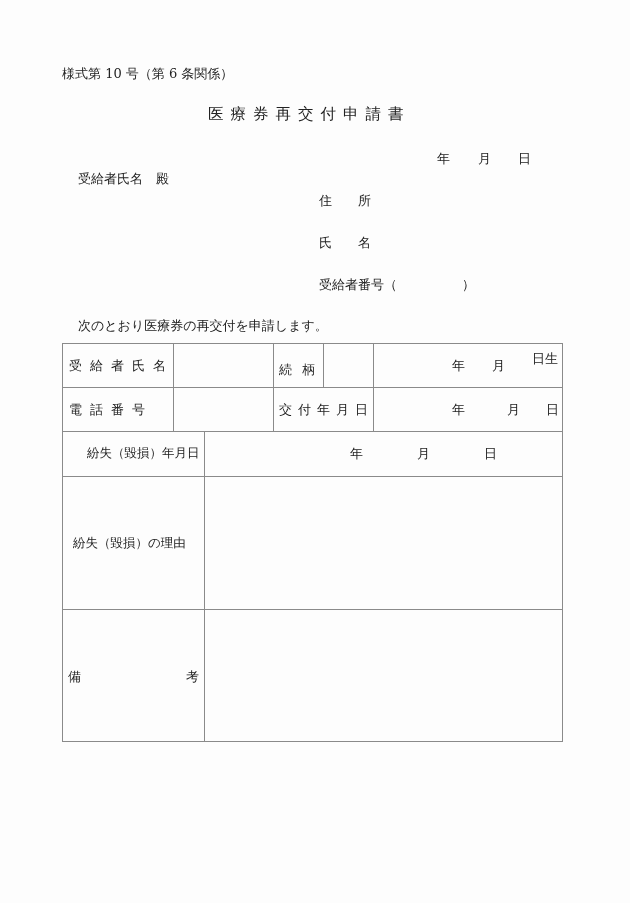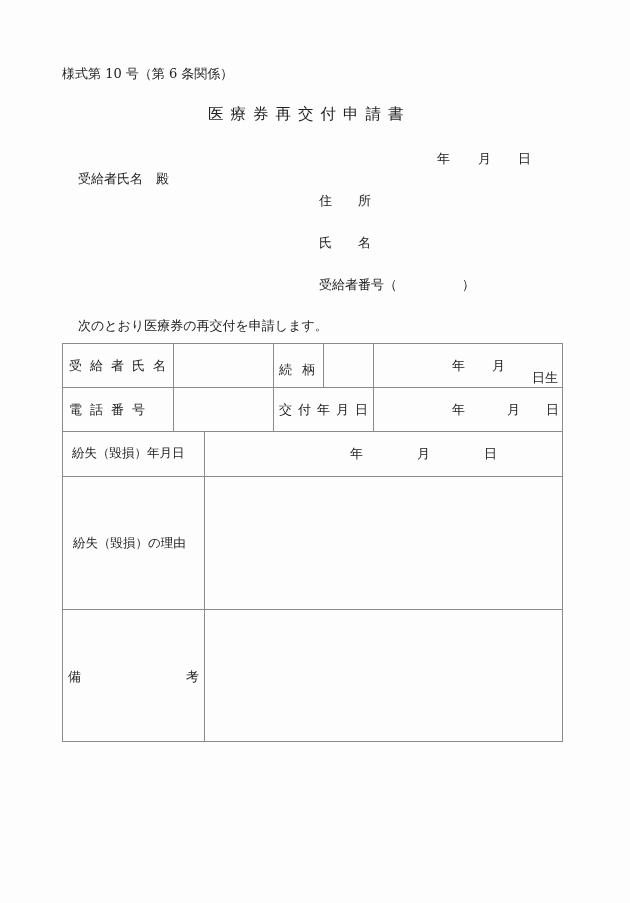--- a/index.html
+++ b/index.html
@@ -60,30 +60,30 @@
   <div class="line v" style="left:261px;top:0;height:44px"></div>
   <div class="line v" style="left:311px;top:0;height:88px"></div>
   <div class="line v" style="left:142px;top:88px;height:310px"></div>
 
   <span class="cell-text spaced" style="left:7px;top:16px">受給者氏名</span>
   <span class="cell-text" style="left:113px;top:2px;width:96px;height:40px"></span>
   <span class="cell-text" style="left:217px;top:20px;letter-spacing:3px">続 柄</span>
   <span class="cell-text" style="left:263px;top:2px;width:46px;height:40px"></span>
   <span class="cell-text" style="left:390px;top:16px">年</span>
   <span class="cell-text" style="left:430px;top:16px">月</span>
-  <span class="cell-text" style="left:470px;top:28px">日生</span>
+  <span class="cell-text" style="left:470px;top:9px">日生</span>
 
   <span class="cell-text spaced" style="left:7px;top:60px">電話番号</span>
   <span class="cell-text" style="left:113px;top:46px;width:96px;height:40px"></span>
   <span class="cell-text spaced2" style="left:217px;top:60px">交付年月日</span>
   <span class="cell-text" style="left:390px;top:60px">年</span>
   <span class="cell-text" style="left:445px;top:60px">月</span>
   <span class="cell-text" style="left:484px;top:60px">日</span>
 
-  <span class="cell-text" style="left:10px;top:104px;font-size:12.5px">紛失（毀損）年月日</span>
+  <span class="cell-text" style="left:25px;top:104px;font-size:12.5px">紛失（毀損）年月日</span>
   <span class="cell-text" style="left:288px;top:104px">年</span>
   <span class="cell-text" style="left:355px;top:104px">月</span>
   <span class="cell-text" style="left:422px;top:104px">日</span>
 
   <span class="cell-text" style="left:11px;top:194px;font-size:12.5px">紛失（毀損）の理由</span>
   <span class="cell-text" style="left:145px;top:135px;width:353px;height:129px"></span>
 
   <span class="cell-text" style="left:6px;top:327px">備</span>
   <span class="cell-text" style="left:124px;top:327px">考</span>
   <span class="cell-text" style="left:145px;top:268px;width:353px;height:128px"></span>

